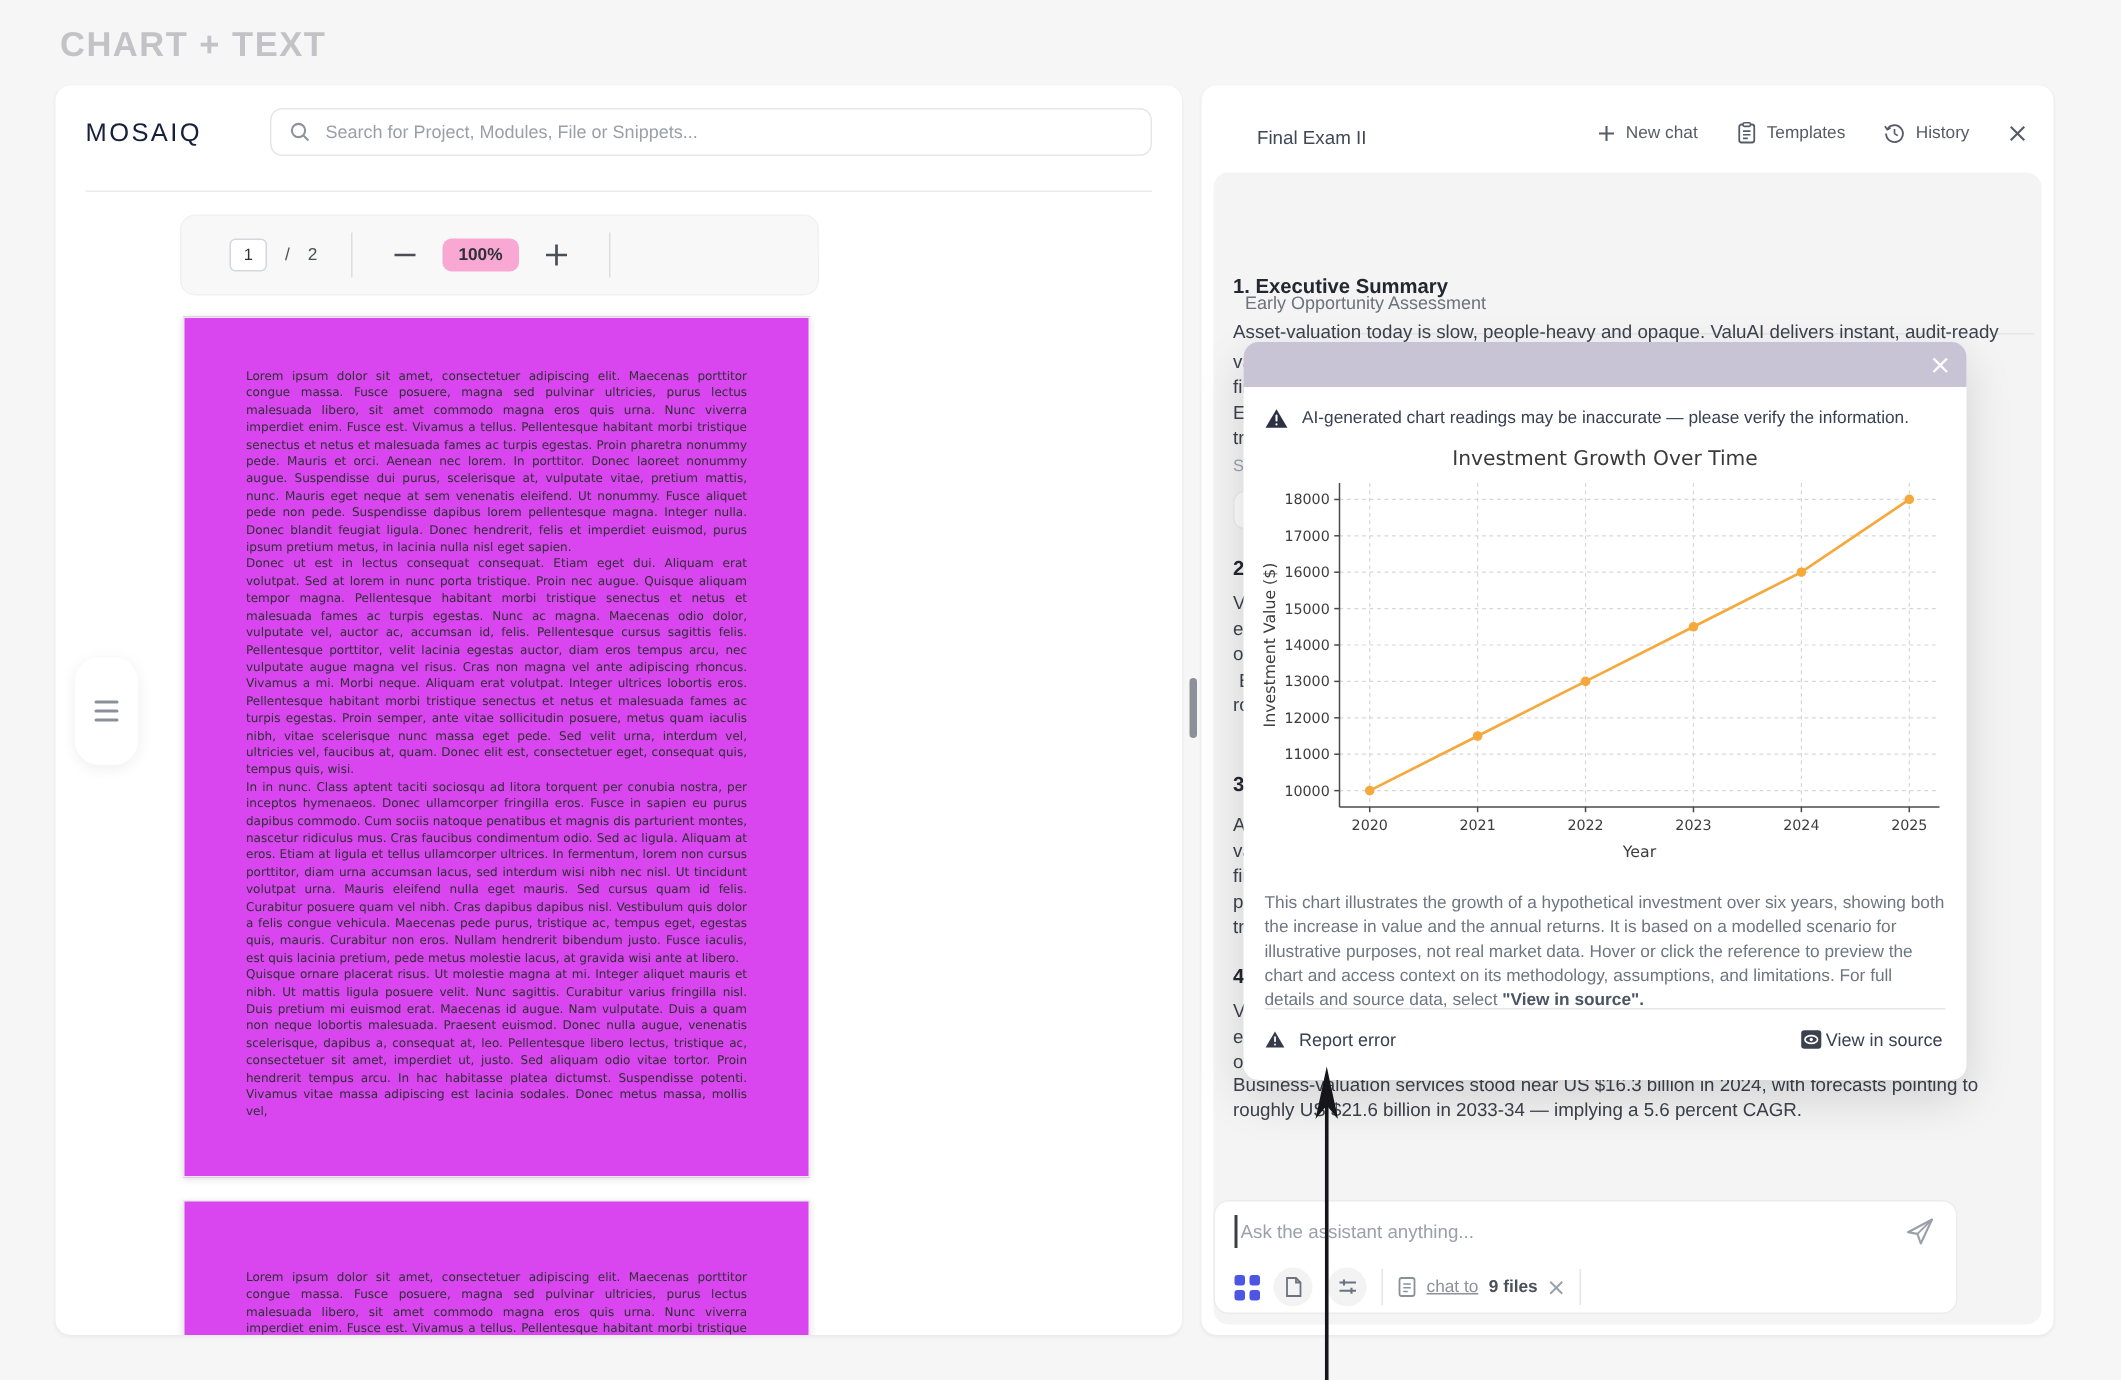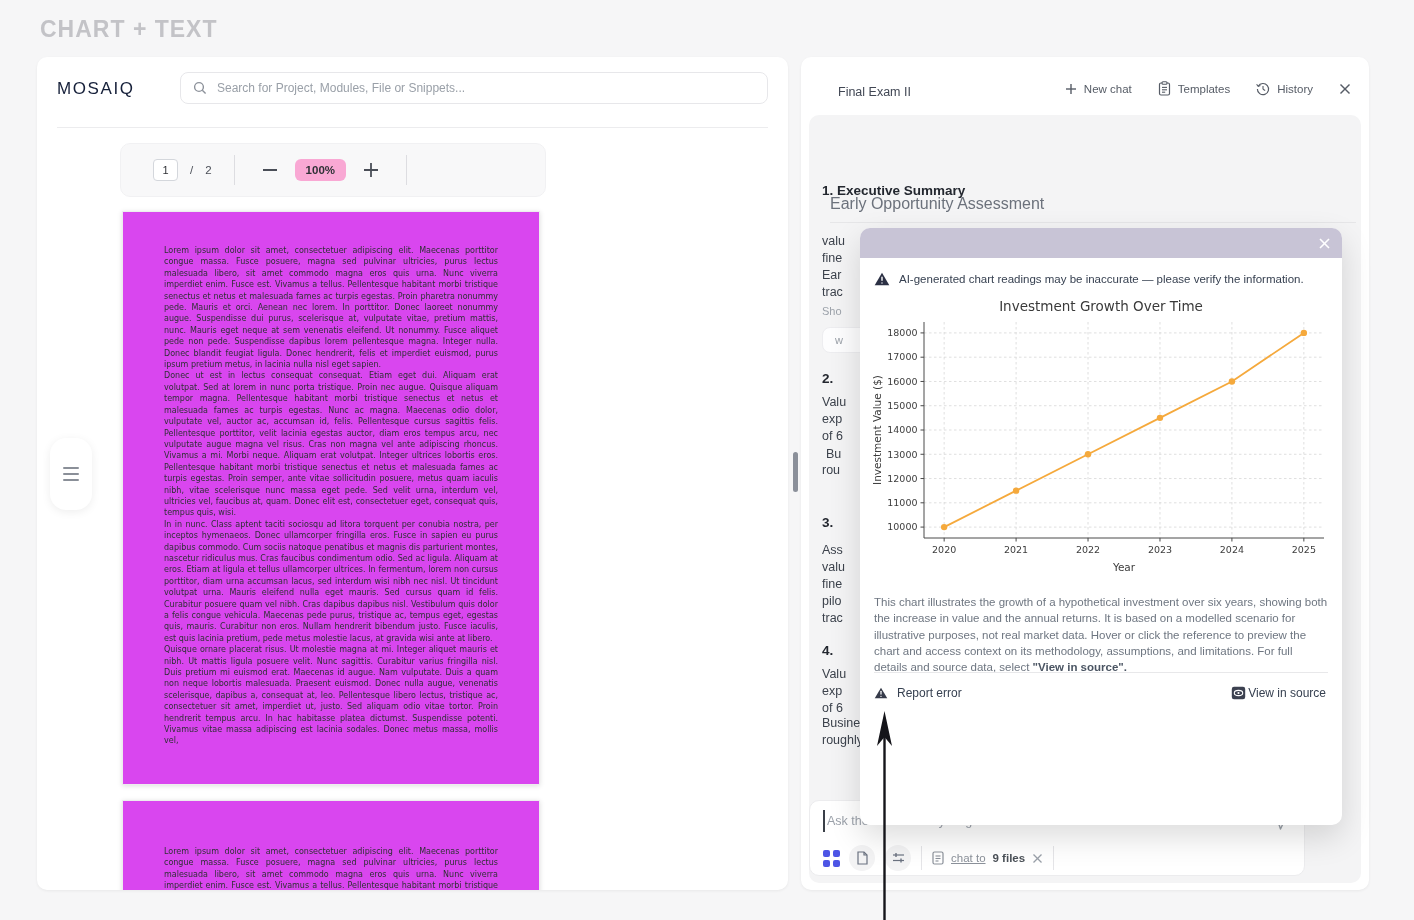--- a/index.html
+++ b/index.html
@@ -33,29 +33,29 @@
   .sidebar-toggle i { display:block; width:16px; height:2px; background:#8a8f98; border-radius:1px; }
   .drag-handle { position:absolute; left:793px; top:452px; width:5px; height:40px; background:#8b909a; border-radius:3px; cursor:col-resize; }
 
   
   .chat-card { position:absolute; left:801px; top:57px; width:568px; height:833px; background:#fff; border-radius:10px; box-shadow:0 1px 3px rgba(0,0,0,0.06); }
   .chat-title { position:absolute; left:21px; top:28px; font-size:12.5px; font-weight:400; color:#414754;margin-left:16px; }
   .chat-actions { position:absolute; right:18px; top:24px; display:flex; align-items:center; gap:26px; }
   .chat-action { display:flex; align-items:center; gap:7px; font-size:11.5px; color:#565c66; cursor:pointer; }
 
   .chat-content { position:absolute; left:8px; top:58px; width:552px; height:768px; background:#f4f4f5; border-radius:10px; }
-  .doc-title { position:absolute; left:21px; top:80px; font-size:16px; font-weight:500; color:#6c727c; }
+  .doc-title { position:absolute; left:21px; top:80px; font-size:12px; font-weight:500; color:#6c727c; }
   .doc-divider { position:absolute; left:21px; top:107px; width:526px; height:1px; background:#e6e6e8; }
   .sec-heading { position:absolute; left:21px; font-size:13.5px; font-weight:700; color:#23272f; white-space:nowrap; }
   .body-line { position:absolute; left:21px; font-size:12.5px; color:#3c424c; white-space:nowrap; }
   .frag-gray { position:absolute; left:21px; font-size:11px; color:#9ca2aa; white-space:nowrap; }
   .chip-w { position:absolute; left:21px; top:270px; width:60px; height:26px; background:#fdfdfe; border:1px solid #ededf0; border-radius:8px; font-size:11px; color:#9aa0a8; display:flex; align-items:center; padding-left:12px; }
 
   
-  .ref-modal { position:absolute; left:860px; top:228px; width:482px; height:597px; background:#fff; border-radius:10px; box-shadow:0 12px 32px rgba(0,0,0,0.14); z-index:20; }
+  .ref-modal { position:absolute; left:829px; top:228px; width:482px; height:492px; background:#fff; border-radius:10px; box-shadow:0 12px 32px rgba(0,0,0,0.14); z-index:20; }
   .ref-header { position:absolute; left:0; top:0; width:100%; height:30px; background:#c8c4d6; border-radius:10px 10px 0 0; }
   .ref-close { position:absolute; right:10px; top:7px; width:16px; height:16px; display:flex; align-items:center; justify-content:center; cursor:pointer; }
   .warn-row { position:absolute; left:14px; top:44px; display:flex; align-items:center; gap:9px; }
   .warn-text { font-size:11.5px; color:#374151; }
   .chart-title { position:absolute; left:0; top:70px; width:100%; text-align:center; font-family:"DejaVu Sans", sans-serif; font-size:13.5px; color:#3a3a3a; }
   #growth-chart { position:absolute; left:8px; top:88px; }
   .ref-desc { position:absolute; left:14px; top:366px; width:454px; font-size:11.5px; line-height:16.3px; color:#6e7681; }
   .ref-desc b { color:#4b5563; }
   .ref-divider { position:absolute; left:14px; top:444px; width:454px; height:1px; background:#e8e8ea; }
   .ref-footer-left { position:absolute; left:14px; top:458px; display:flex; align-items:center; gap:9px; font-size:12px; color:#374151; cursor:pointer; }
@@ -168,20 +168,21 @@
         </svg>
     </div>
   </div>
 
   <div class="chat-content">
     <div class="doc-title">Early Opportunity Assessment</div>
     <div class="doc-divider"></div>
   </div>
 
   <div class="sec-heading" style="top:126px;">1. Executive Summary</div>
+  <div class="body-line" style="top:157px;">Asset-valuation today is slow, people-heavy and opaque. ValuAI delivers instant, audit-ready</div>
   <div class="body-line" style="top:177px;">valu</div>
   <div class="body-line" style="top:194px;">fine</div>
   <div class="body-line" style="top:211px;">Ear</div>
   <div class="body-line" style="top:228px;">trac</div>
   <div class="frag-gray" style="top:248px;">Sho</div>
   <div class="chip-w">w</div>
   <div class="sec-heading" style="top:314px;">2.</div>
   <div class="body-line" style="top:338px;">Valu</div>
   <div class="body-line" style="top:355px;">exp</div>
   <div class="body-line" style="top:372px;">of 6</div>

